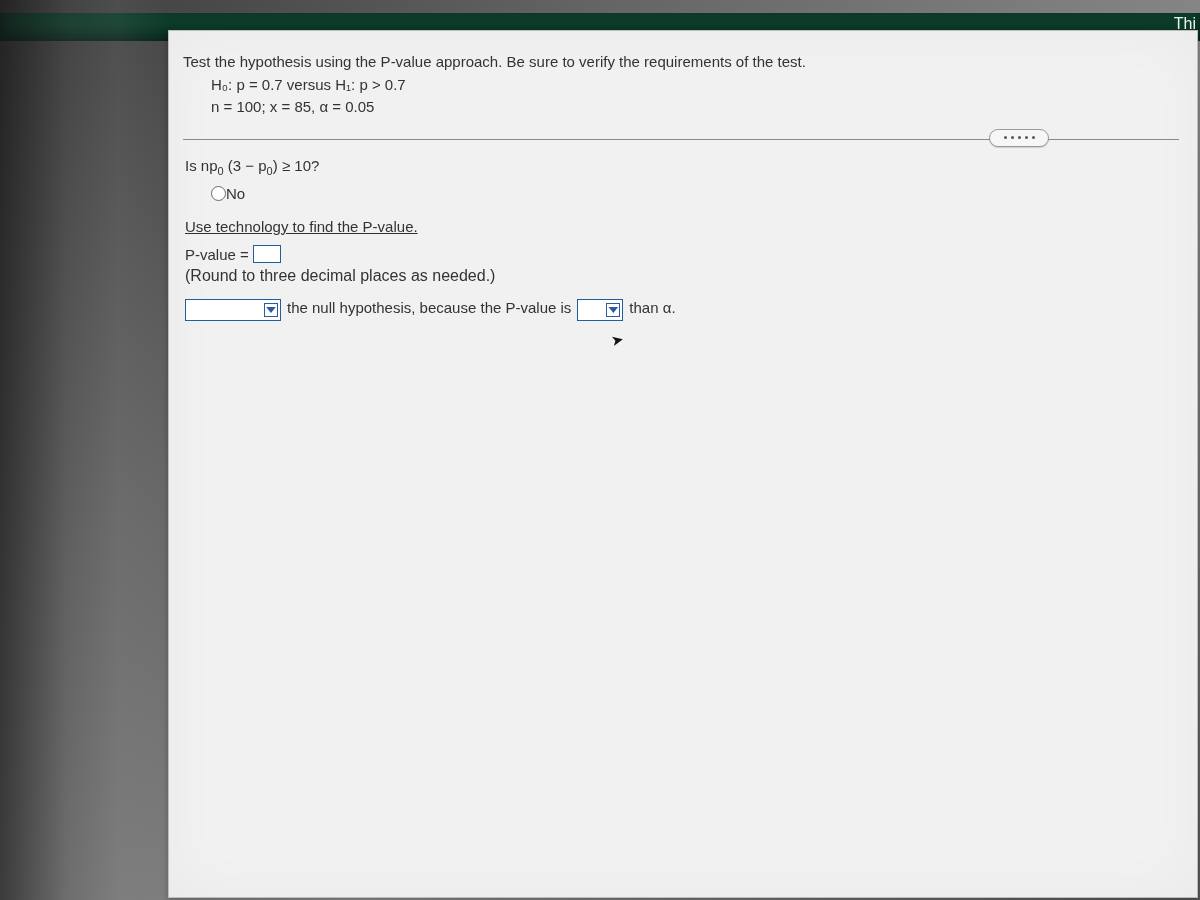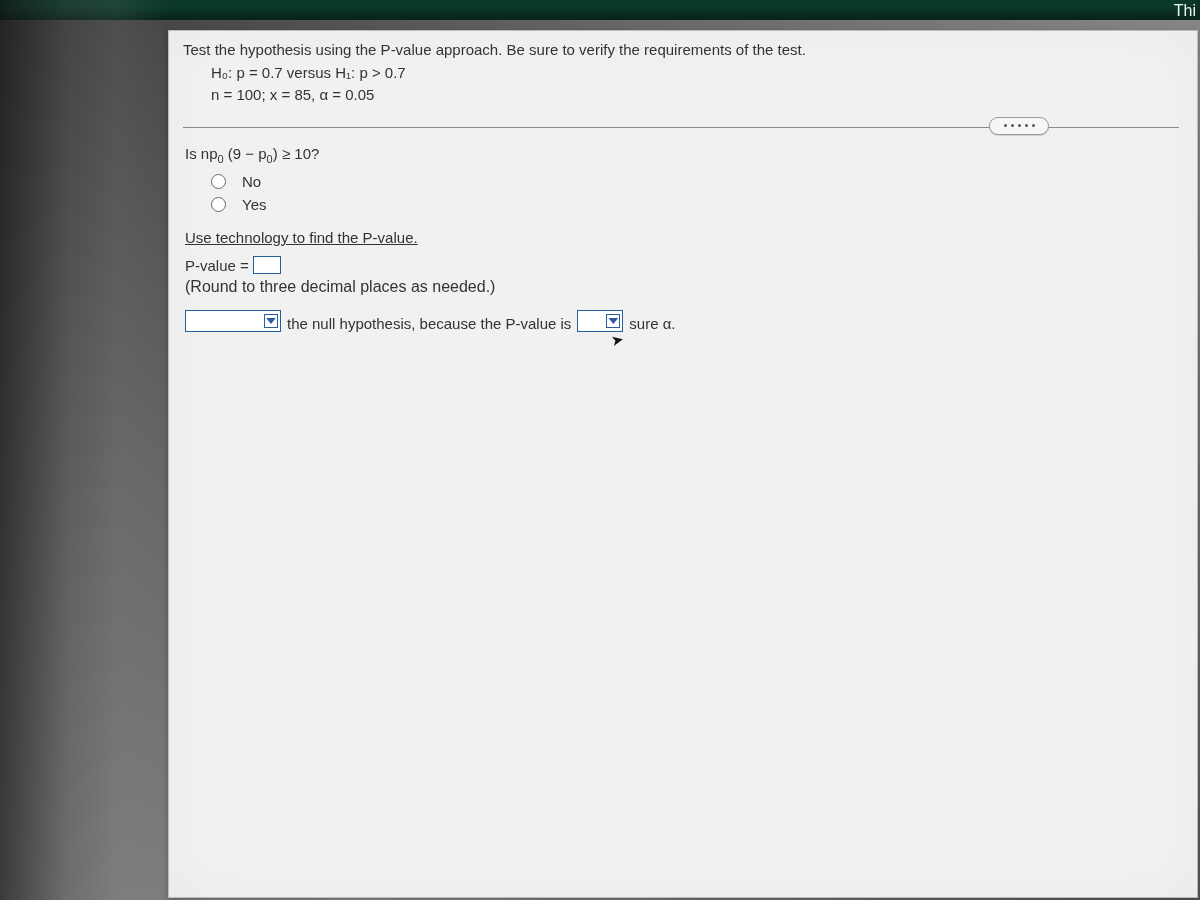--- a/index.html
+++ b/index.html
@@ -5,43 +5,43 @@
   * { box-sizing: border-box; margin: 0; padding: 0; }
   html, body { width: 1200px; height: 900px; overflow: hidden; }
   body {
     font-family: Arial, Helvetica, sans-serif;
     background: linear-gradient(135deg, #3a3a3a 0%, #666 30%, #888 60%, #555 100%);
     position: relative;
   }
   
   .topbar {
     position: absolute;
-    top: 0; left: 0; right: 0;
-    height: 20px;
+    top: 13px; left: 0; right: 0;
+    height: 28px;
     background: #0d3d2a;
     border-bottom: 2px solid #062417;
     box-shadow: inset 0 -6px 12px rgba(0,0,0,.4);
   }
   .topbar .thi {
     position: absolute;
     right: 4px; top: 2px;
     color: #e8f5ee;
     font-size: 16px;
   }
   
   .panel {
     position: absolute;
     left: 168px;
     top: 30px;
     right: 2px;
     bottom: 2px;
     background: #f1f1f1;
     border: 1px solid #bdbdbd;
     box-shadow: 0 2px 6px rgba(0,0,0,.25), inset 0 0 60px rgba(0,0,0,.03);
-    padding: 8px 18px 18px 14px;
+    padding: 20px 18px 18px 14px;
     color: #333;
   }
   .panel .intro { font-size: 15px; line-height: 1.5; }
   .panel .intro .line2, .panel .intro .line3 { padding-left: 28px; }
   sub { font-size: 11px; vertical-align: sub; }
   .hr-row {
     position: relative;
     margin: 14px 0 6px 0;
     height: 14px;
   }
@@ -61,37 +61,37 @@
     gap: 4px;
     box-shadow: 0 1px 1px rgba(0,0,0,.15);
     cursor: pointer;
   }
   .dots-btn span {
     width: 3px; height: 3px; border-radius: 50%;
     background: #555;
   }
   .question { font-size: 15px; margin: 10px 0 8px 2px; }
   .options { margin: 6px 0 16px 28px; }
-  .opt-row { display: flex; align-items: center; gap: 16px; margin: 6px 0; font-size: 15px; }
+  .opt-row { display: flex; align-items: center; gap: 0; margin: 6px 0; font-size: 15px; }
   .radio {
     width: 15px; height: 15px; border: 1.5px solid #6a6a6a; border-radius: 50%;
     background: #fff; display: inline-block; cursor: pointer;
   }
   .instr { font-size: 15px; margin: 4px 0 10px 2px; text-decoration: underline; }
   .pval-row { font-size: 15px; margin: 4px 0 4px 2px; display: flex; align-items: flex-end; gap: 4px; }
   .small-input {
     width: 28px; height: 18px;
     border: 1px solid #215f9a;
     background: #fff;
     font-size: 13px; padding: 0 2px;
   }
   .round-note { font-size: 16px; margin: 2px 0 14px 2px; }
   .sentence-row {
     font-size: 15px; margin: 6px 0 2px 2px;
-    display: flex; align-items: flex-end; gap: 6px; flex-wrap: wrap;
+    display: flex; align-items: flex-start; gap: 6px; flex-wrap: wrap;
   }
   .dropdown {
     height: 22px;
     border: 1px solid #215f9a;
     background: #fff;
     display: inline-flex; align-items: center; justify-content: flex-end;
     padding: 0 2px 0 4px;
     cursor: pointer;
     position: relative;
   }
@@ -145,31 +145,27 @@
       <span></span>
       <span></span>
       <span></span>
       <span></span>
       <span></span>
     </div>
   </div>
 
   <div class="question">
     <span>Is np</span><sub>0</sub>
-    <span>(9 − p</span><sub>0</sub><span>) ≥ 10?</span>
+    <span>(3 − p</span><sub>0</sub><span>) ≥ 10?</span>
   </div>
 
   <div class="options">
     <div class="opt-row">
       <span class="radio"></span>
       <span>No</span>
-    </div>
-    <div class="opt-row">
-      <span class="radio"></span>
-      <span>Yes</span>
     </div>
   </div>
 
   <div class="instr">Use technology to find the P-value.</div>
 
   <div class="pval-row">
     <span>P-value =</span>
     <input class="small-input" value="" style="">
   </div>
   <div class="round-note">(Round to three decimal places as needed.)</div>
@@ -179,18 +175,18 @@
       <span class="caret-box">
           <span class="caret"></span>
         </span>
     </span>
     <span>the null hypothesis, because the P-value is</span>
     <span class="dropdown small">
       <span class="caret-box">
           <span class="caret"></span>
         </span>
     </span>
-    <span>sure α.</span>
+    <span>than α.</span>
   </div>
 
   <div class="cursor-icon">➤</div>
 
 </div>
 
 </body></html>

